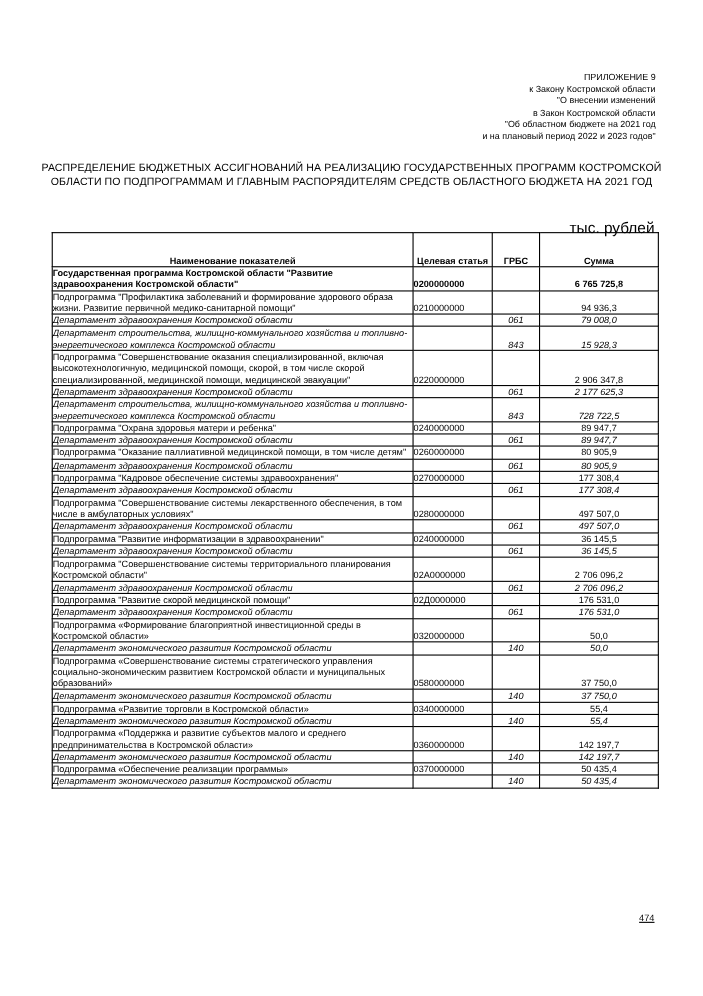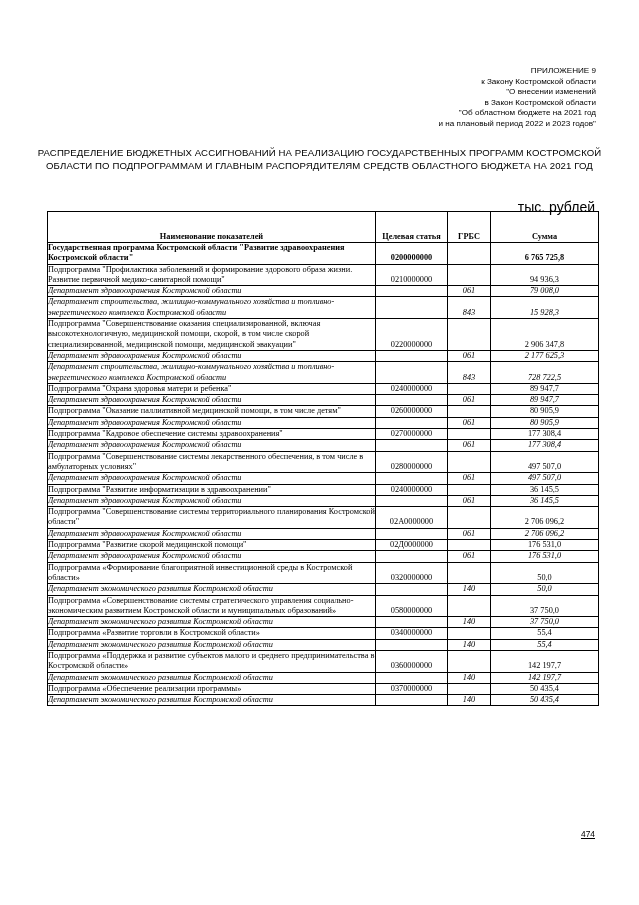--- a/index.html
+++ b/index.html
@@ -60,21 +60,20 @@
   .tbl-wrap {
     position: absolute;
     left: 47px;
     top: 211px;
     width: 551px;
   }
   table.budget {
     border-collapse: collapse;
     width: 551px;
     table-layout: fixed;
-    font-family: Liberation Serif, serif;
   }
   table.budget td, table.budget th {
     border: 1px solid #000;
     padding: 0;
     vertical-align: bottom;
     font-size: 8.3px;
     line-height: 10.3px;
   }
   col.c-name  { width: 328px; }
   col.c-code  { width: 72px; }
@@ -90,21 +89,21 @@
     height: 30px;
     padding: 2px 3px;
   }
 
   td.name {
     text-align: left;
     padding: 1px 3px 1px 4px;
     vertical-align: top;
   }
   td.code {
-    text-align: center;
+    text-align: left;
     padding: 1px 3px;
     vertical-align: bottom;
   }
   td.grbs {
     text-align: center;
     padding: 1px 3px;
     vertical-align: bottom;
   }
   td.sum {
     text-align: center;

